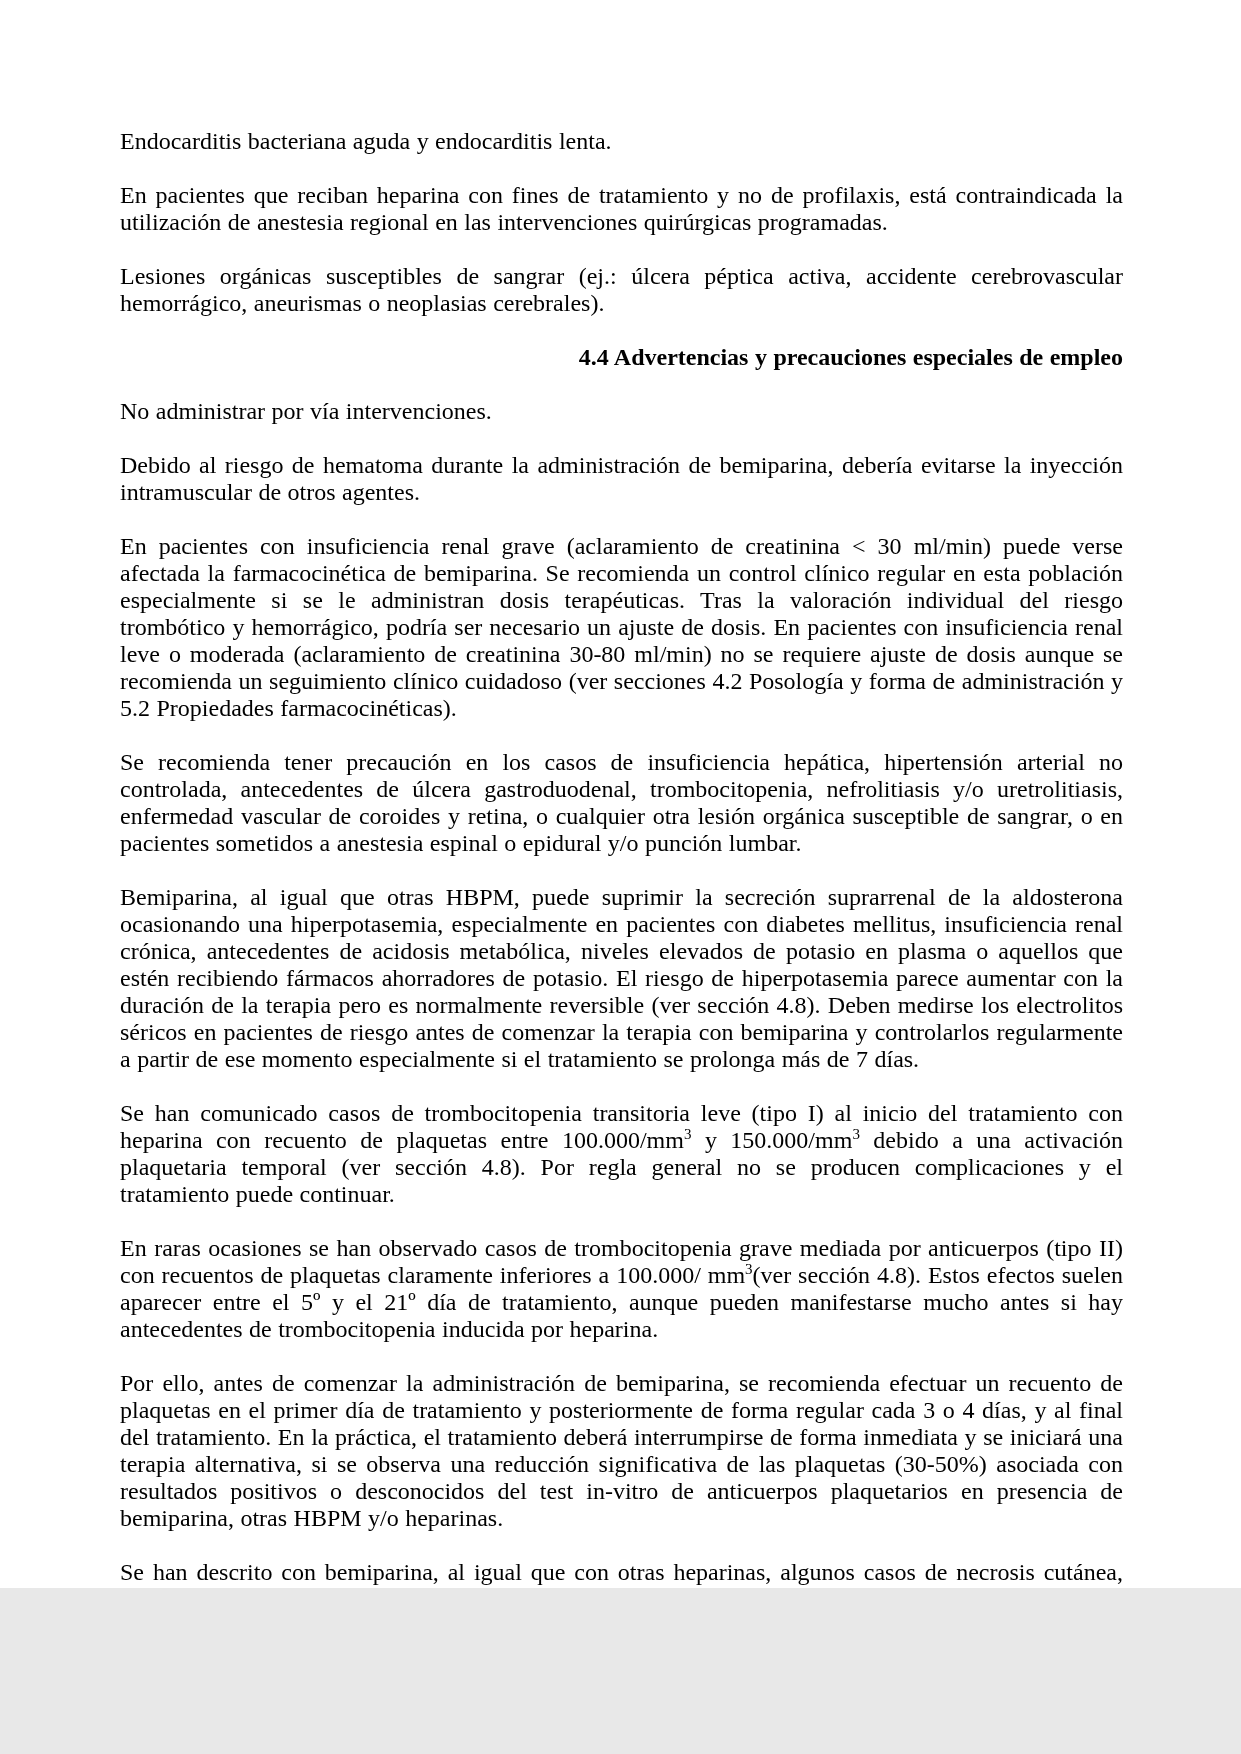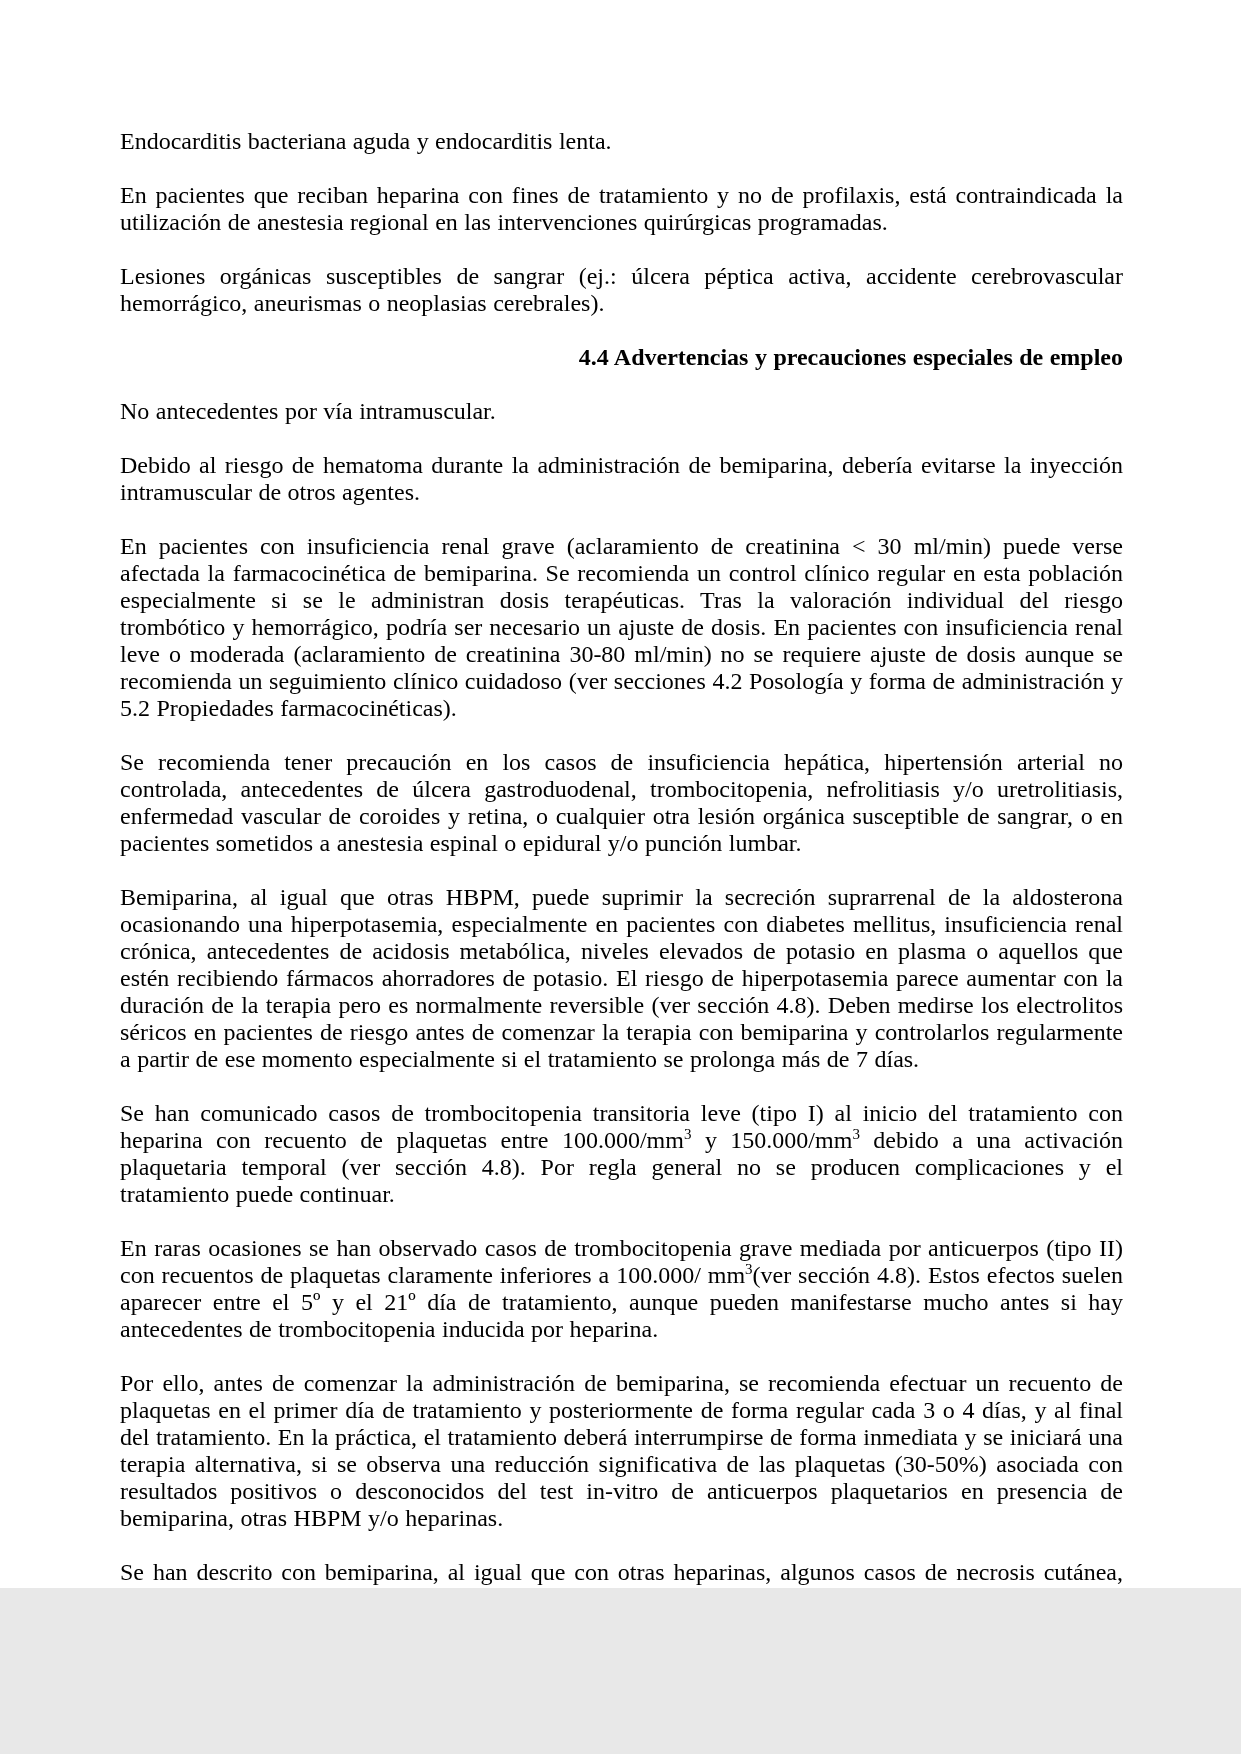--- a/index.html
+++ b/index.html
@@ -52,21 +52,21 @@
 </head>
 <body>
 
 <div class="page">
   <div class="content">
 
   <p class="para body"><span class="run-normal">Endocarditis bacteriana aguda y endocarditis lenta.</span></p>
       <p class="para body"><span class="run-normal">En pacientes que reciban heparina con fines de tratamiento y no de profilaxis, está contraindicada la utilización de anestesia regional en las intervenciones quirúrgicas programadas.</span></p>
       <p class="para body"><span class="run-normal">Lesiones orgánicas susceptibles de sangrar (ej.: úlcera péptica activa, accidente cerebrovascular hemorrágico, aneurismas o neoplasias cerebrales).</span></p>
       <p class="para heading"><span class="run-normal">4.4 Advertencias y precauciones especiales de empleo</span></p>
-      <p class="para body"><span class="run-normal">No antecedentes por vía intramuscular.</span></p>
+      <p class="para body"><span class="run-normal">No administrar por vía intervenciones.</span></p>
       <p class="para body"><span class="run-normal">Debido al riesgo de hematoma durante la administración de bemiparina, debería evitarse la inyección intramuscular de otros agentes.</span></p>
       <p class="para body"><span class="run-normal">En pacientes con insuficiencia renal grave (aclaramiento de creatinina &lt; 30 ml/min) puede verse afectada la farmacocinética de bemiparina. Se recomienda un control clínico regular en esta población especialmente si se le administran dosis terapéuticas. Tras la valoración individual del riesgo trombótico y hemorrágico, podría ser necesario un ajuste de dosis. En pacientes con insuficiencia renal leve o moderada (aclaramiento de creatinina 30-80 ml/min) no se requiere ajuste de dosis aunque se recomienda un seguimiento clínico cuidadoso (ver secciones </span><span class="run-italic">4.2 Posología y forma de administración</span><span class="run-normal"> y </span><span class="run-italic">5.2 Propiedades farmacocinéticas</span><span class="run-normal">).</span></p>
       <p class="para body"><span class="run-normal">Se recomienda tener precaución en los casos de insuficiencia hepática, hipertensión arterial no controlada, antecedentes de úlcera gastroduodenal, trombocitopenia, nefrolitiasis y/o uretrolitiasis, enfermedad vascular de coroides y retina, o cualquier otra lesión orgánica susceptible de sangrar, o en pacientes sometidos a anestesia espinal o epidural y/o punción lumbar.</span></p>
       <p class="para body"><span class="run-normal">Bemiparina, al igual que otras HBPM, puede suprimir la secreción suprarrenal de la aldosterona ocasionando una hiperpotasemia, especialmente en pacientes con diabetes mellitus, insuficiencia renal crónica, antecedentes de acidosis metabólica, niveles elevados de potasio en plasma o aquellos que estén recibiendo fármacos ahorradores de potasio. El riesgo de hiperpotasemia parece aumentar con la duración de la terapia pero es normalmente reversible (ver sección 4.8). Deben medirse los electrolitos séricos en pacientes de riesgo antes de comenzar la terapia con bemiparina y controlarlos regularmente a partir de ese momento especialmente si el tratamiento se prolonga más de 7 días.</span></p>
       <p class="para body"><span class="run-normal">Se han comunicado casos de trombocitopenia transitoria leve (tipo I) al inicio del tratamiento con heparina con recuento de plaquetas entre 100.000/mm</span><sup class="run-sup">3</sup><span class="run-normal"> y 150.000/mm</span><sup class="run-sup">3</sup><span class="run-normal"> debido a una activación plaquetaria temporal (ver sección 4.8). Por regla general no se producen complicaciones y el tratamiento puede continuar.</span></p>
       <p class="para body"><span class="run-normal">En raras ocasiones se han observado casos de trombocitopenia grave mediada por anticuerpos (tipo II) con recuentos de plaquetas claramente inferiores a 100.000/ mm</span><sup class="run-sup">3</sup><span class="run-normal">(ver sección 4.8). Estos efectos suelen aparecer entre el 5º y el 21º día de tratamiento, aunque pueden manifestarse mucho antes si hay antecedentes de trombocitopenia inducida por heparina.</span></p>
       <p class="para body"><span class="run-normal">Por ello, antes de comenzar la administración de bemiparina, se recomienda efectuar un recuento de plaquetas en el primer día de tratamiento y posteriormente de forma regular cada 3 o 4 días, y al final del tratamiento. En la práctica, el tratamiento deberá interrumpirse de forma inmediata y se iniciará una terapia alternativa, si se observa una reducción significativa de las plaquetas (30-50%) asociada con resultados positivos o desconocidos del test in-vitro de anticuerpos plaquetarios en presencia de bemiparina, otras HBPM y/o heparinas.</span></p>
       <p class="para body"><span class="run-normal">Se han descrito con bemiparina, al igual que con otras heparinas, algunos casos de necrosis cutánea, precedida, a veces, por púrpura o lesiones eritematosas dolorosas (ver sección 2.0). En tales casos se aconseja suspender inmediatamente el tratamiento.</span></p>
       <p class="para body"><span class="run-normal">En pacientes sometidos a anestesia epidural o espinal o a punción lumbar, la administración de durante con fines profilácticos se ha asociado muy raramente a la aparición de hematomas epidurales o espinales, con el</span></p>
     </div>

